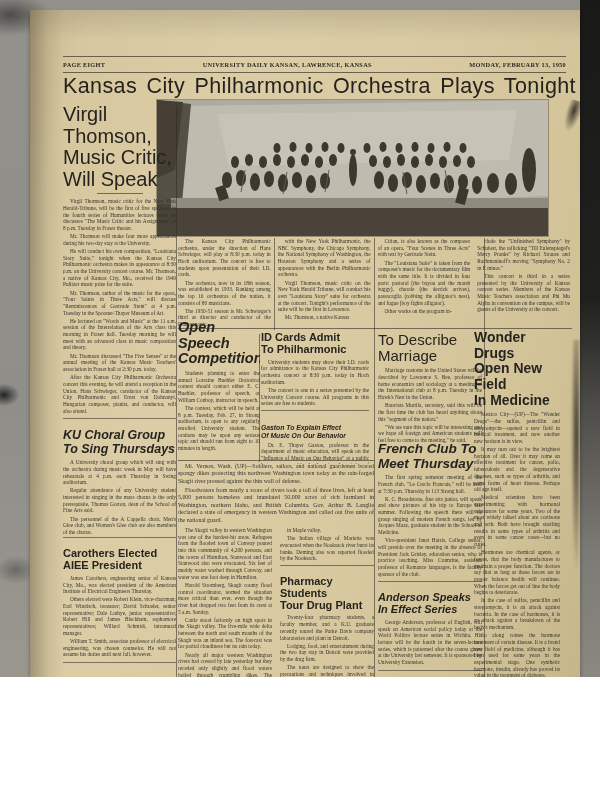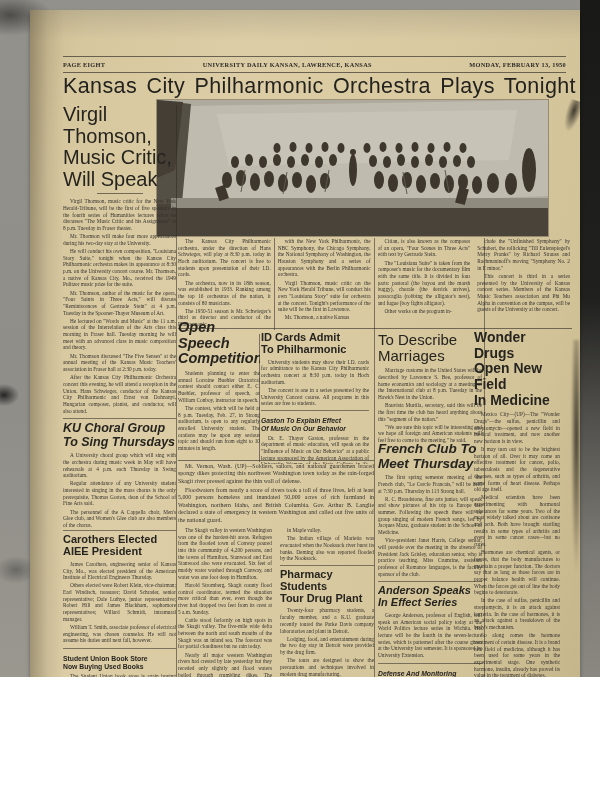--- a/index.html
+++ b/index.html
@@ -50,21 +50,21 @@
   .hl-flood{font-size:18px;font-weight:bold;letter-spacing:.2px;}
   .hl-wonder{font-size:14.5px;font-weight:bold;transform:scaleX(.96);transform-origin:left;}
   .subhead{font-family:"Liberation Sans",sans-serif;font-size:6.8px;font-weight:bold;font-style:italic;
     color:#26241f;white-space:pre-line;line-height:1.15;margin:3px 0 2px 0;}
   .kicker-rule{width:46px;height:1px;background:rgba(45,42,36,.6);margin:2px auto 4px auto;}
   
   .bodycol p, .para{font-size:5.3px;line-height:1.26;text-align:justify;text-indent:7px;
     margin:0 0 1.5px 0;color:#36342e;}
   .lead p{font-size:5.9px;line-height:1.26;}
   .block{position:absolute;overflow:hidden;}
-  .toprule{border-top:1px solid rgba(45,42,36,.55);padding-top:3px;}
+  .toprule{border-top:1px solid rgba(45,42,36,.55);padding-top:10px;}
   
   #photo{position:absolute;left:127px;top:90px;width:391px;height:136px;overflow:hidden;
     background:#b9b6ae;box-shadow:0 0 0 1px rgba(60,55,45,.4);}
   
   #concert-cols{position:absolute;left:148px;top:228px;width:392px;height:93px;display:flex;gap:7px;}
   #concert-cols .bodycol{flex:1;overflow:hidden;}
 </style>
 </head>
 <body>
 
@@ -246,21 +246,21 @@
         <div class="subhead">Gaston To Explain Effect
 Of Music On Our Behavior</div>
         <div>
             <p class="para">Dr. E. Thayer Gaston, professor in the department of music education, will speak on the "Influence of Music on Our Behavior" at a public lecture sponsored by the American Association of University Women of the State College in St. Cloud, Minn.</p>
           </div>
       </div>
     </div>
 
     <div class="block bodycol" style="left:348px;top:322px;width:104px;height:128px;">
       <div class="hl hl-light">To Describe
-Marriages</div>
+Marriage</div>
       <div>
           <p class="para">Marriage customs in the United States will be described by Lawrence S. Bee, professor of home economics and sociology at a meeting of the International club at 8 p.m. Tuesday in the Hawk's Nest in the Union.</p>
           <p class="para">Bauvista Murtila, secretary, said this will be the first time the club has heard anything about this "segment of the nation."</p>
           <p class="para">"We are sure this topic will be interesting and we hope all foreign and American students will feel free to come to the meeting," he said.</p>
         </div>
     </div>
 
     <div class="block bodycol" style="left:444px;top:320px;width:86px;height:418px;">
       <div class="hl hl-wonder">Wonder Drugs
 Open New Field

